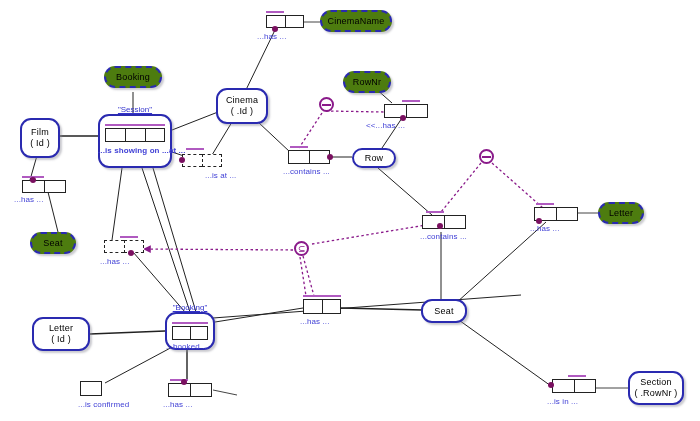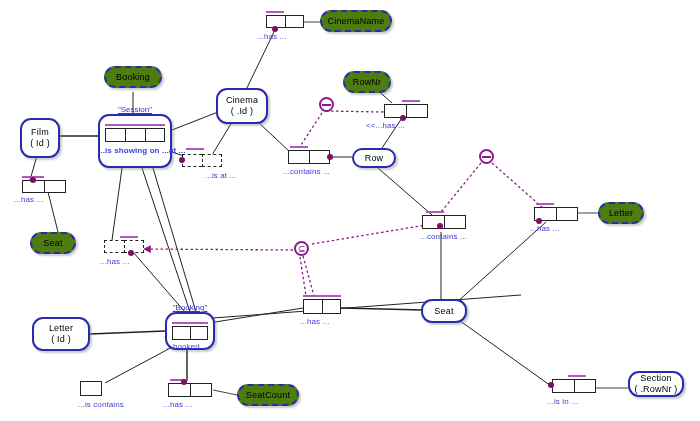--- a/index.html
+++ b/index.html
@@ -260,21 +260,21 @@
 
   <div class="entity" style="left:421px; top:299px; width:46px; height:24px;">
     <div>Seat</div>
   </div>
 
   <div class="entity" style="left:32px; top:317px; width:58px; height:34px;">
     <div>Letter</div>
     <div class="ref">( Id )</div>
   </div>
 
-  <div class="entity" style="left:628px; top:371px; width:56px; height:26px;">
+  <div class="entity" style="left:628px; top:371px; width:56px; height:34px;">
     <div>Section</div>
     <div class="ref">( .RowNr )</div>
   </div>
 
   <div class="value" style="left:104px; top:66px; width:58px; height:22px;">
     <span>Booking</span>
   </div>
 
   <div class="value" style="left:320px; top:10px; width:72px; height:22px;">
     <span>CinemaName</span>
@@ -285,23 +285,20 @@
   </div>
 
   <div class="value" style="left:598px; top:202px; width:46px; height:22px;">
     <span>Letter</span>
   </div>
 
   <div class="value" style="left:30px; top:232px; width:46px; height:22px;">
     <span>Seat</span>
   </div>
 
-  <div class="value" style="left:237px; top:384px; width:62px; height:22px;">
-    <span>SeatCount</span>
-  </div>
 
   <div class="objectified" style="left:98px; top:114px; width:74px; height:54px;">
     <div class="obj-name">"Session"</div>
   </div>
   <div class="uniq" style="left:105px; top:124px; width:60px;"></div>
   <div class="pred" style="left:105px; top:128px; width:60px; height:14px;">
     <div class="cell" style="width:20px;"></div>
     <div class="cell" style="width:20px;"></div>
     <div class="cell" style="width:20px;"></div>
   </div>
@@ -384,21 +381,21 @@
   <div class="uniq" style="left:303px; top:295px; width:38px;"></div>
   <div class="pred" style="left:303px; top:299px; width:38px; height:15px;">
     <div class="cell" style="width:19px;"></div>
     <div class="cell" style="width:19px;"></div>
   </div>
   <div class="plabel" style="left:300px; top:317px;">...has ...</div>
 
   <div class="pred" style="left:80px; top:381px; width:22px; height:15px;">
     <div class="cell" style="width:22px;"></div>
   </div>
-  <div class="plabel" style="left:78px; top:400px;">...is contains</div>
+  <div class="plabel" style="left:78px; top:400px;">...is confirmed</div>
 
   <div class="uniq" style="left:170px; top:379px; width:18px;"></div>
   <div class="pred" style="left:168px; top:383px; width:44px; height:14px;">
     <div class="cell" style="width:22px;"></div>
     <div class="cell" style="width:22px;"></div>
   </div>
   <div class="dot" style="left:181px; top:379px;"></div>
   <div class="plabel" style="left:163px; top:400px;">...has ...</div>
 
   <div class="uniq" style="left:568px; top:375px; width:18px;"></div>

